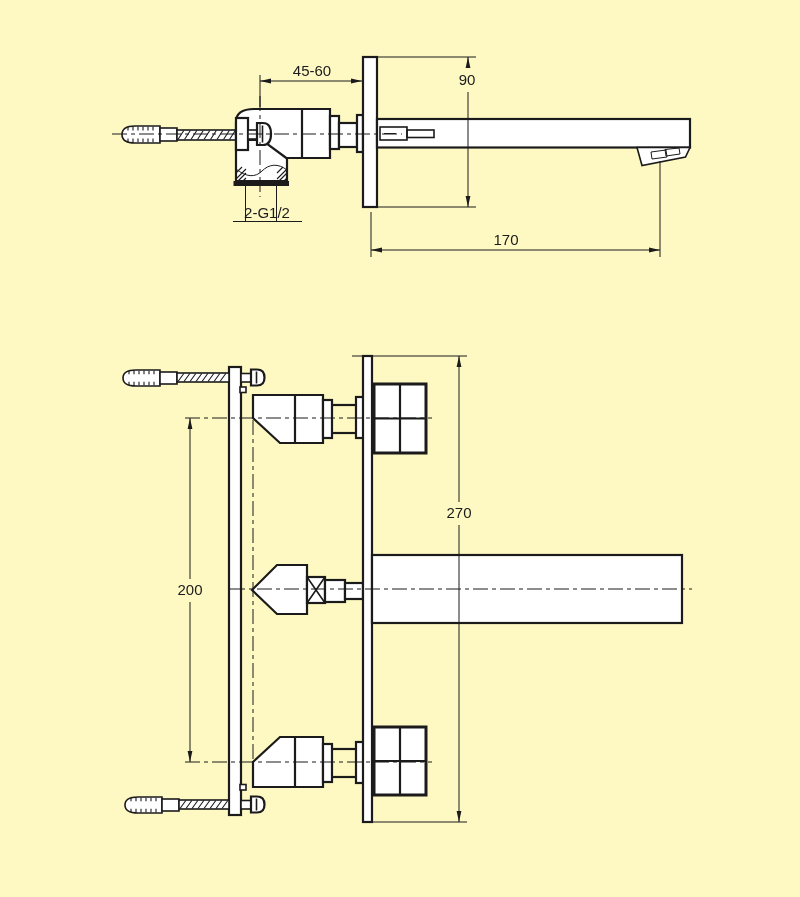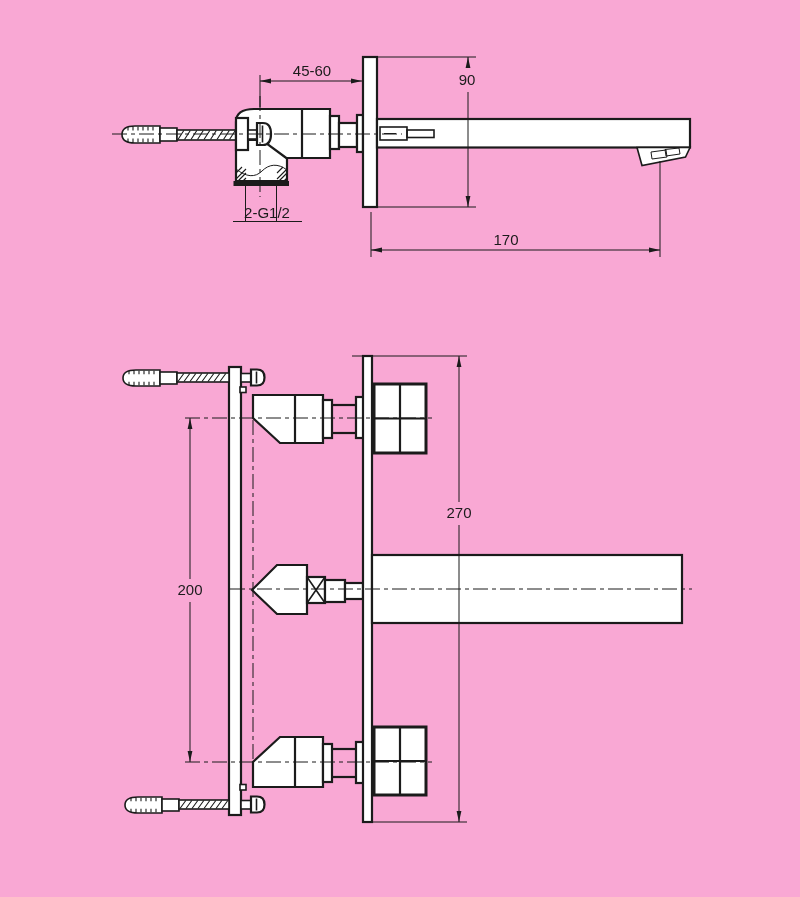--- a/index.html
+++ b/index.html
@@ -1,17 +1,17 @@
 <!DOCTYPE html>
 <html style="--ln: #1b1b1b;"><head>
 <meta charset="utf-8">
 <style>
   :root { --ln:#1b1b1b; }
   html,body { margin:0; padding:0; background:#fff; }
-  .stage { width:800px; height:897px; position:relative; background:#f9a8d4; }
+  .stage { width:800px; height:897px; position:relative; background:#fef9c3; }
   svg { display:block; }
   
   .o   { fill:#fff; stroke:var(--ln); stroke-width:2.2; }
   .o3  { fill:#fff; stroke:var(--ln); stroke-width:3; }
   .o16 { fill:#fff; stroke:var(--ln); stroke-width:1.6; }
   .l2  { fill:none; stroke:var(--ln); stroke-width:2.2; stroke-linecap:butt; }
   .l16 { fill:none; stroke:var(--ln); stroke-width:1.6; }
   .thin{ fill:none; stroke:var(--ln); stroke-width:1; }
   .hatch{ fill:none; stroke:var(--ln); stroke-width:1.1; }
   .cl  { fill:none; stroke:var(--ln); stroke-width:1; stroke-dasharray:15 4 4 4; }

